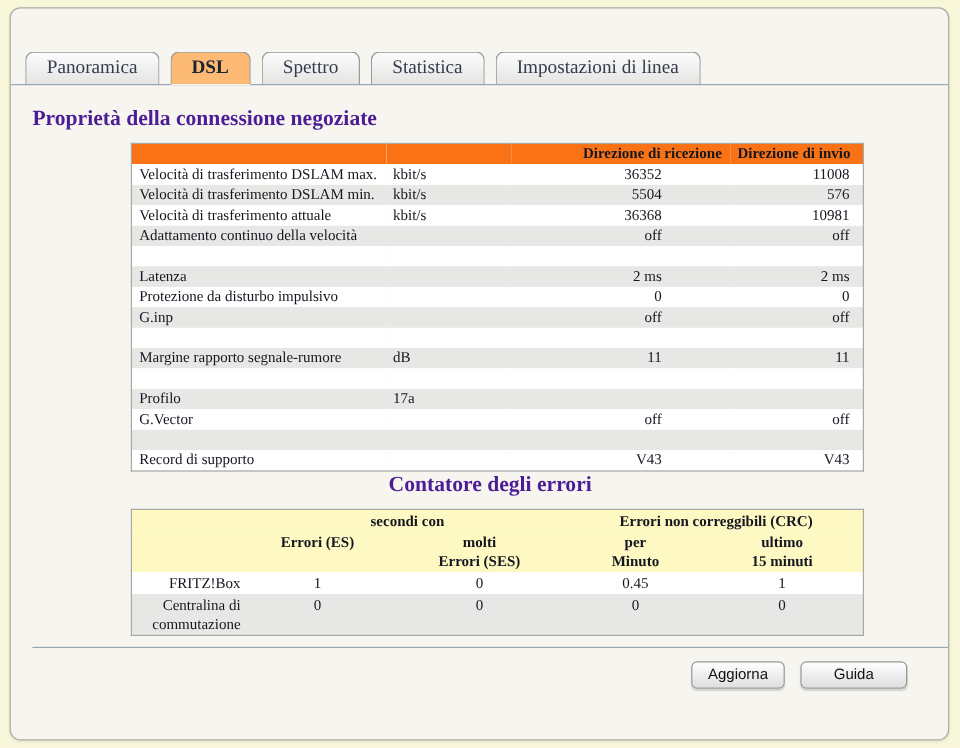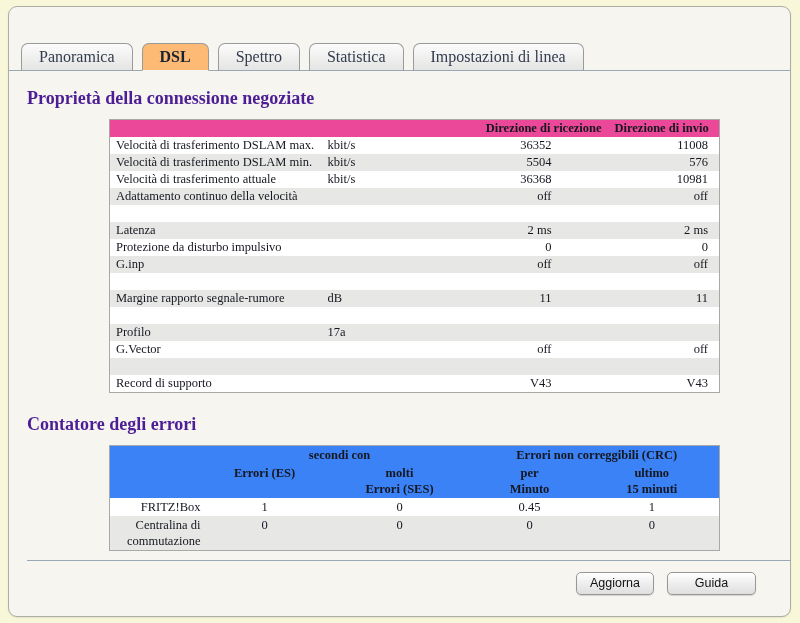--- a/index.html
+++ b/index.html
@@ -64,21 +64,21 @@
   table.props col.c-label { width:212px; }
   table.props col.c-unit  { width:104px; }
   table.props col.c-rx    { width:183px; }
   table.props col.c-tx    { width:111px; }
   .props th, .props td {
     padding:1px 6px; height:17px; line-height:15px;
     font-weight:normal; text-align:left;
     overflow:hidden; white-space:nowrap;
   }
   .props thead th { font-weight:bold; }
-  .props thead tr { background:#ec4899; }
+  .props thead tr { background:#f97316; }
   .props tbody tr:nth-child(odd)  { background:#ffffff; }
   .props tbody tr:nth-child(even) { background:#e7e7e5; }
   .props th.col-rx { text-align:right; padding-right:7px; }
   .props td.col-rx { text-align:right; padding-right:57px; }
   .props th.col-tx, .props td.col-tx { text-align:right; padding-right:11px; }
   
   table.errors {
     margin-left:82px;
     width:610px;
     border-collapse:collapse;
@@ -90,21 +90,21 @@
   table.errors col.e-c1 { width:120px; }
   table.errors col.e-c2 { width:150px; }
   table.errors col.e-c3 { width:110px; }
   table.errors col.e-c4 { width:135px; }
   .errors th, .errors td {
     padding:1px 4px; line-height:16px;
     text-align:center; vertical-align:top;
     font-weight:normal;
   }
   .errors thead th { font-weight:bold; }
-  .errors thead tr { background:#3b82f6; }
+  .errors thead tr { background:#fef9c3; }
   .errors tbody tr:nth-child(odd)  { background:#ffffff; }
   .errors tbody tr:nth-child(even) { background:#e7e7e5; }
   .errors .row-label { text-align:right; padding-left:12px; }
   .errors th.multiline { white-space:pre-line; }
   
   .footer {
     margin-top:9px;
     border-top:1px solid #9aa7b5;
     padding:11px 34px 0 0;
     display:flex; justify-content:flex-end; gap:13px;
@@ -243,21 +243,21 @@
           </tr>
         <tr>
             <td>Record di supporto</td>
             <td></td>
             <td class="col-rx">V43</td>
             <td class="col-tx">V43</td>
           </tr>
       </tbody>
     </table>
 
-    <div class="section-heading" style="margin-top:21px;">Contatore degli errori</div>
+    <div class="section-heading" style="text-align:center;">Contatore degli errori</div>
 
     <table class="errors">
       <colgroup>
           <col class="e-label">
           <col class="e-c1">
           <col class="e-c2">
           <col class="e-c3">
           <col class="e-c4">
         </colgroup>
       <thead>

